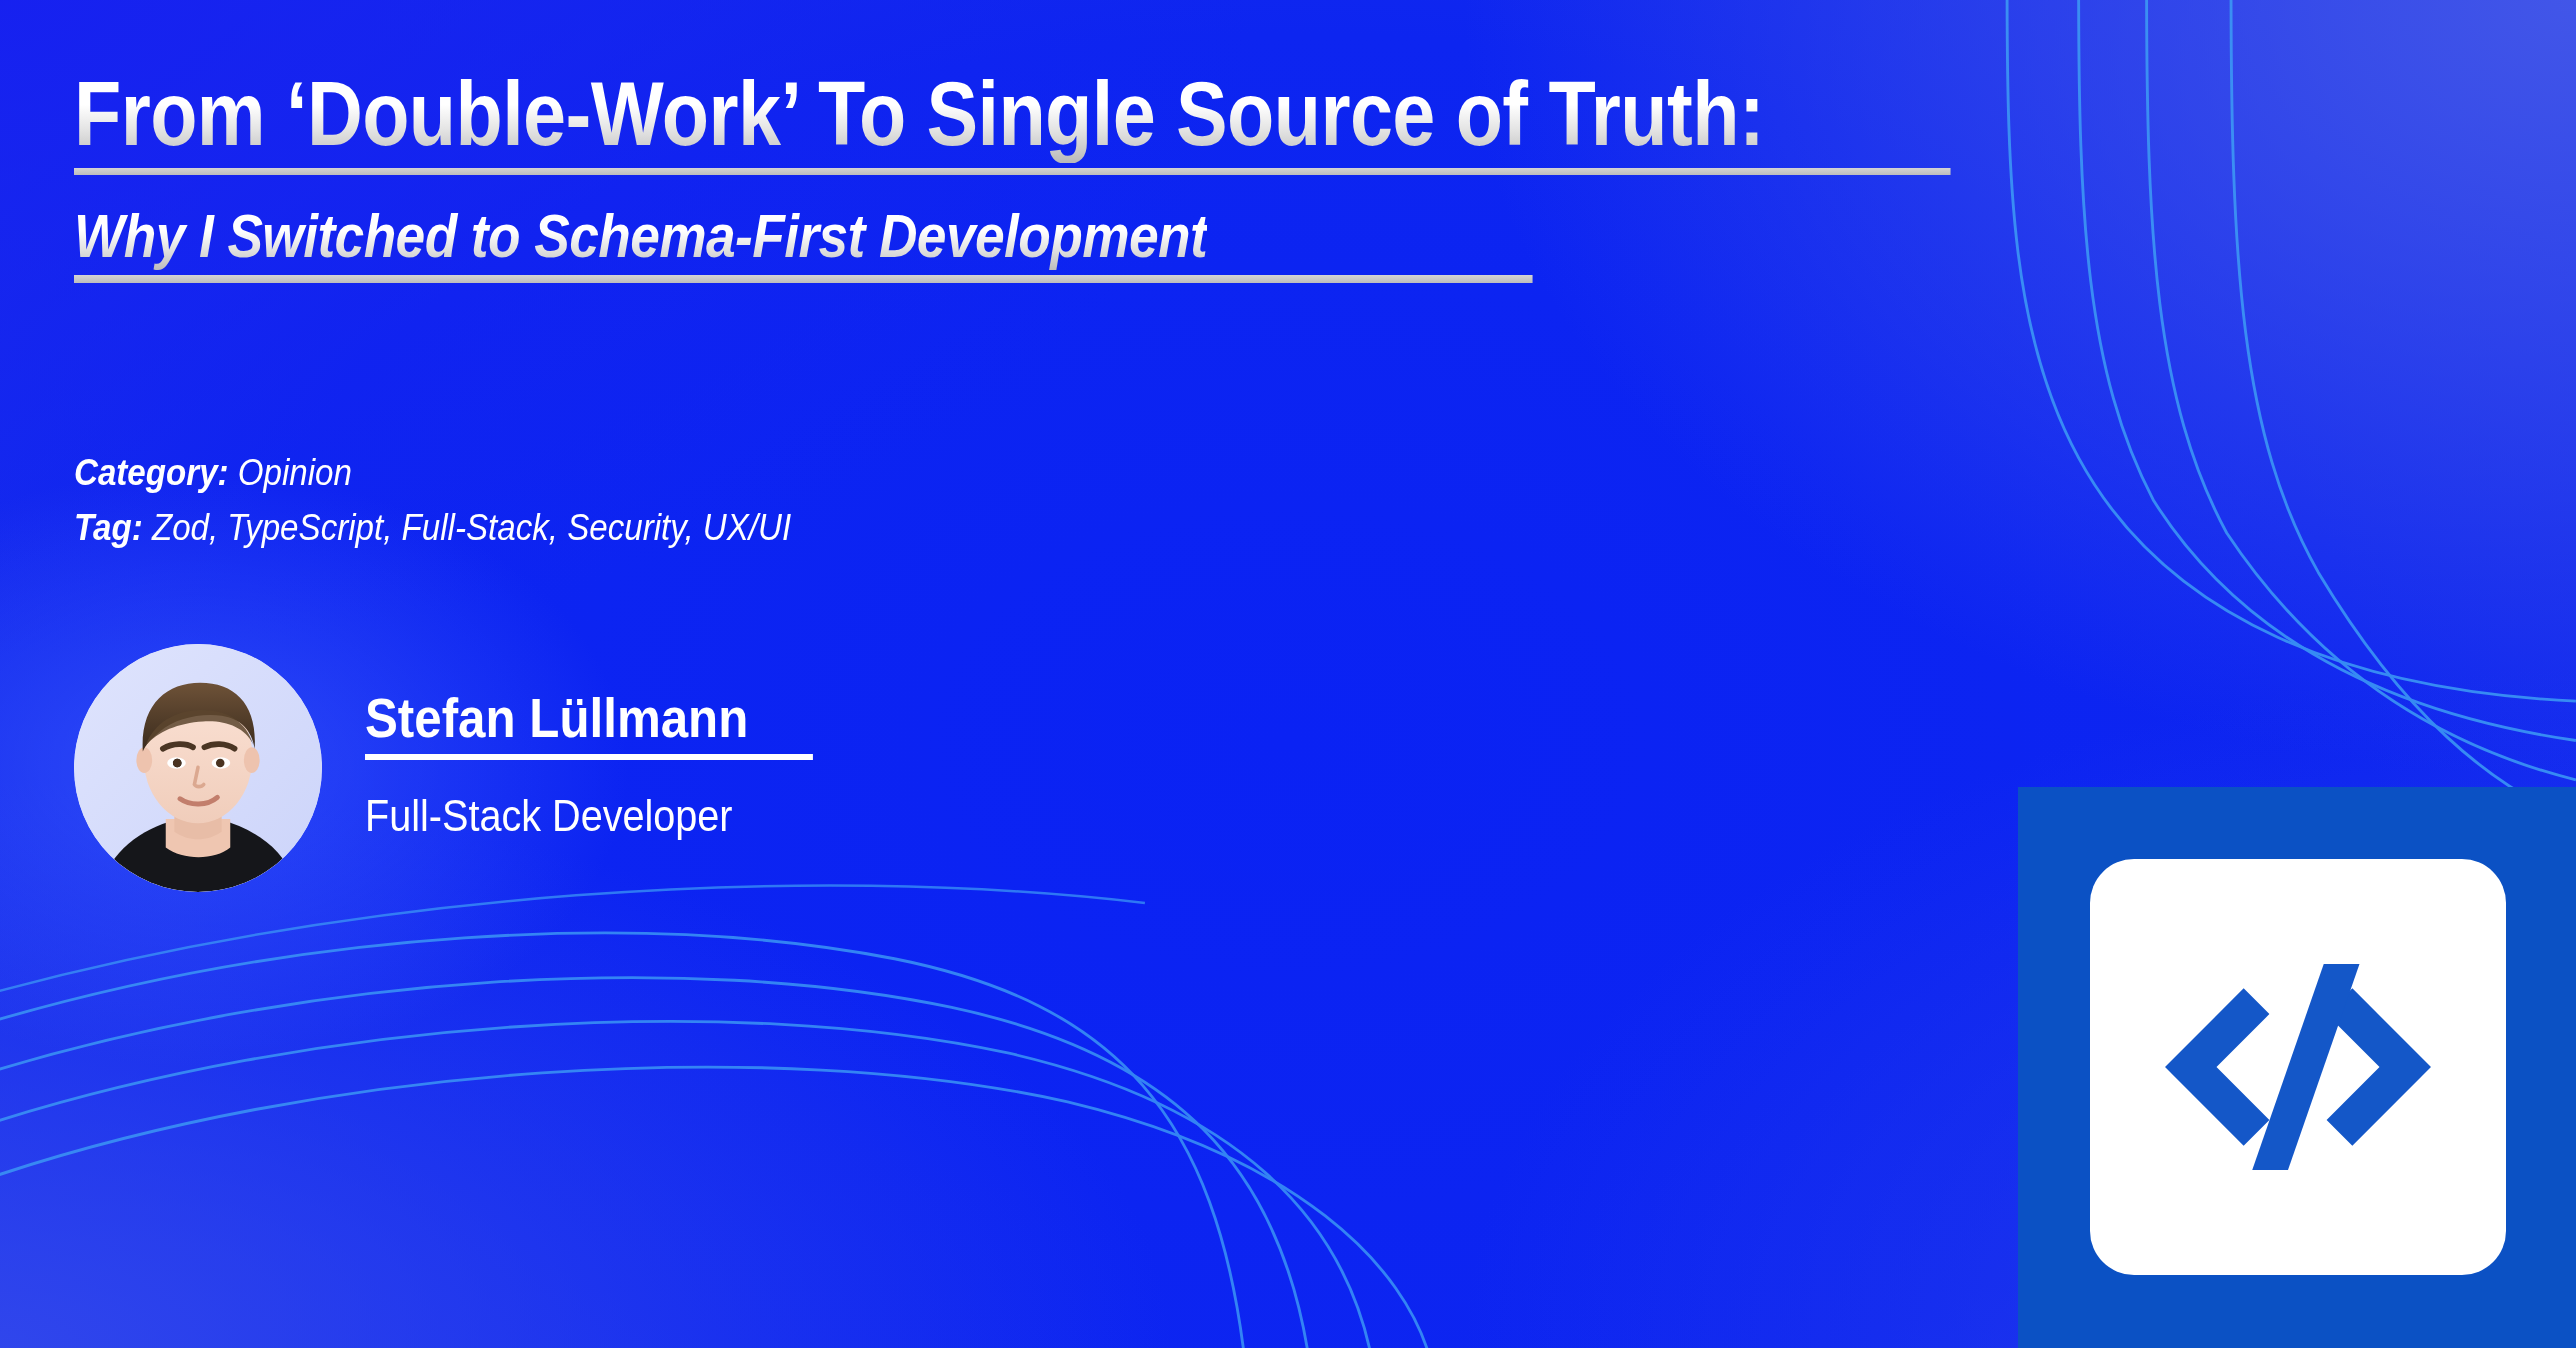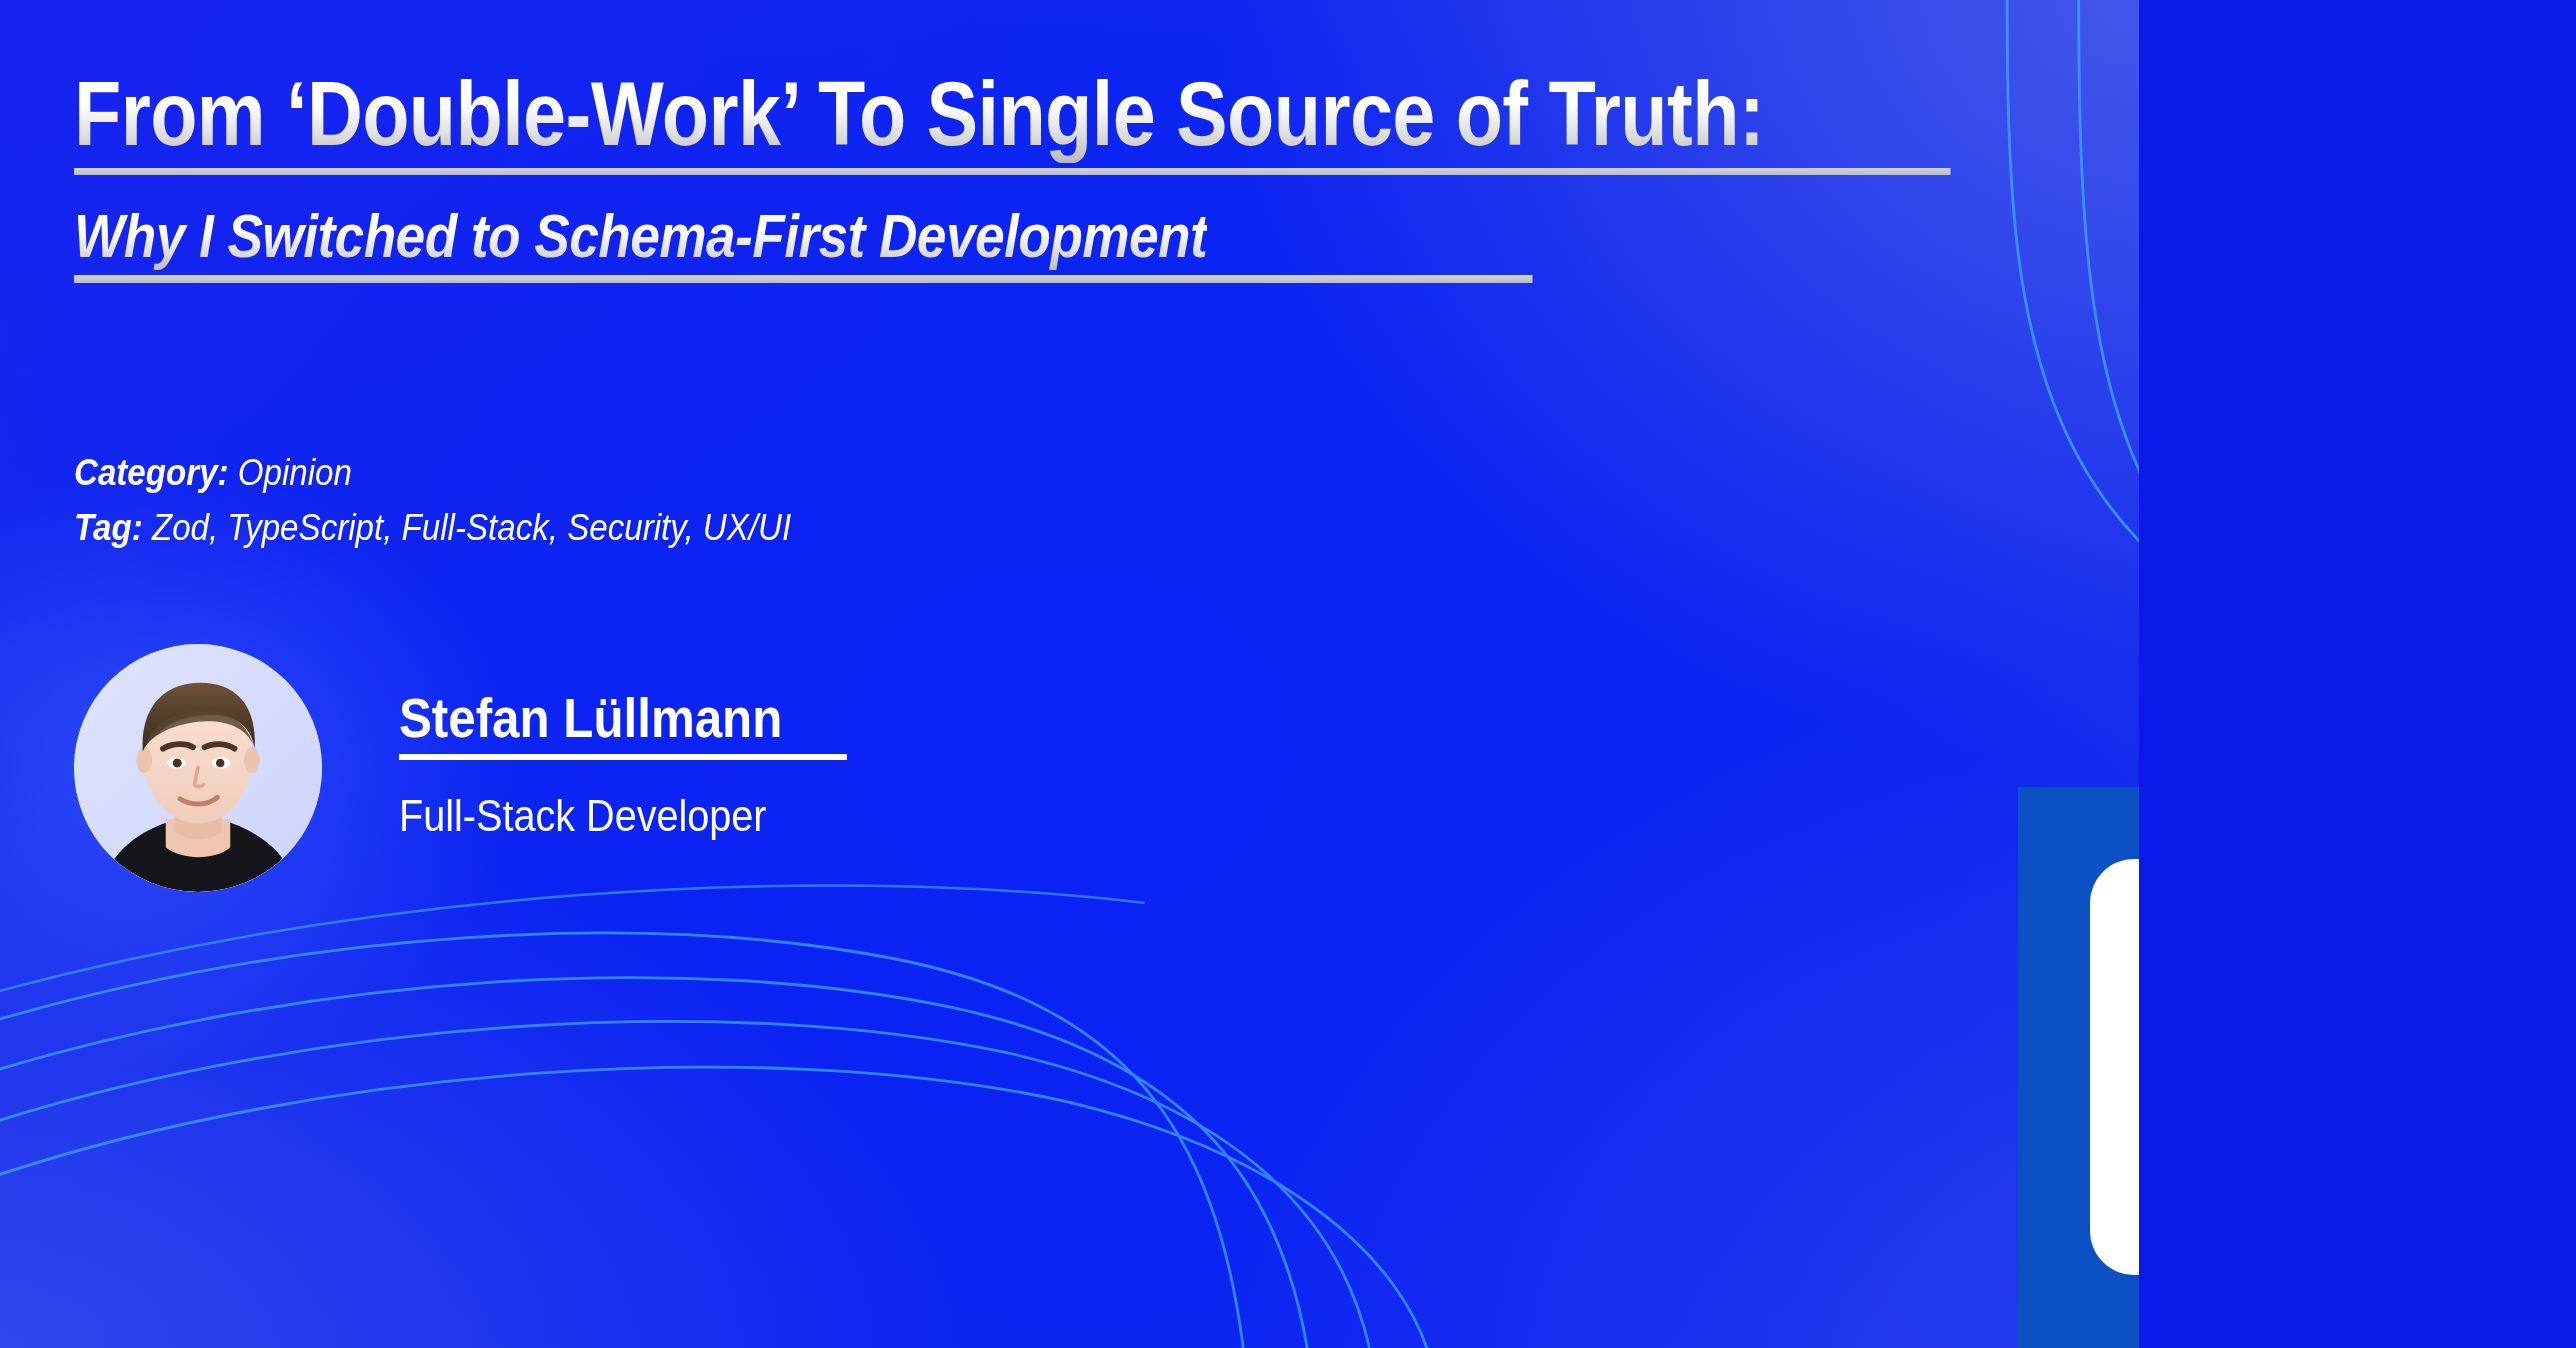--- a/index.html
+++ b/index.html
@@ -7,21 +7,21 @@
     margin: 0;
     padding: 0;
     background: #0b1ae8;
   }
   body {
     font-family: "Liberation Sans", sans-serif;
   }
 
   #banner {
     position: relative;
-    width: 2139px;
+    width: 2576px;
     height: 1348px;
     overflow: hidden;
     background: #7f1d1d;
   }
 
   
   .bg-base {
     position: absolute;
     inset: 0;
     background:
@@ -133,21 +133,21 @@
     width: 248px;
     height: 248px;
     border-radius: 50%;
     overflow: hidden;
     background: #d6dcfb;
     flex: none;
   }
   .avatar svg { display: block; width: 100%; height: 100%; }
 
   .author-text {
-    margin-left: 77px;
+    margin-left: 43px;
     padding-bottom: 4.3px;
   }
   .author-name {
     font-family: "Liberation Sans Narrow", "Liberation Sans", sans-serif;
     font-weight: 700;
     font-size: 56px;
     color: #ffffff;
     line-height: 1.0;
     white-space: nowrap;
     transform: scaleX(0.88);

